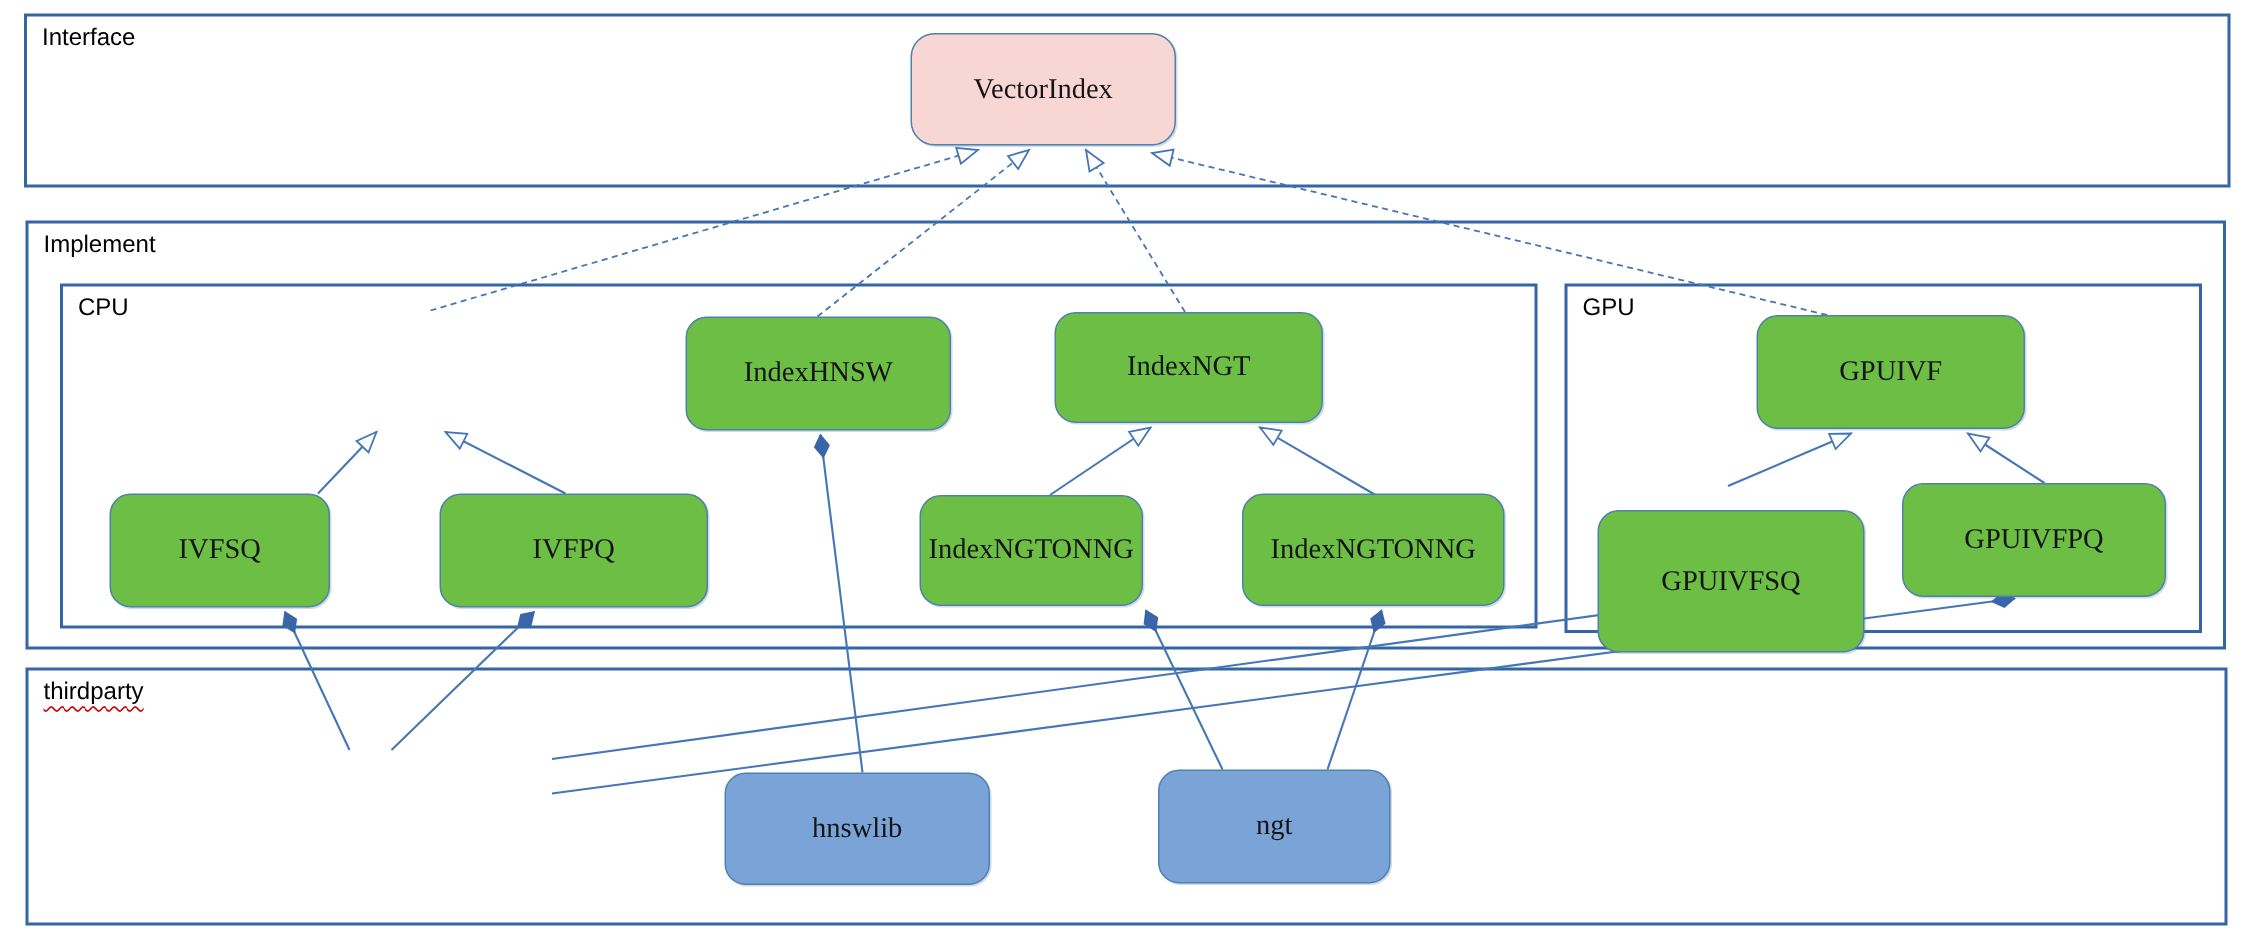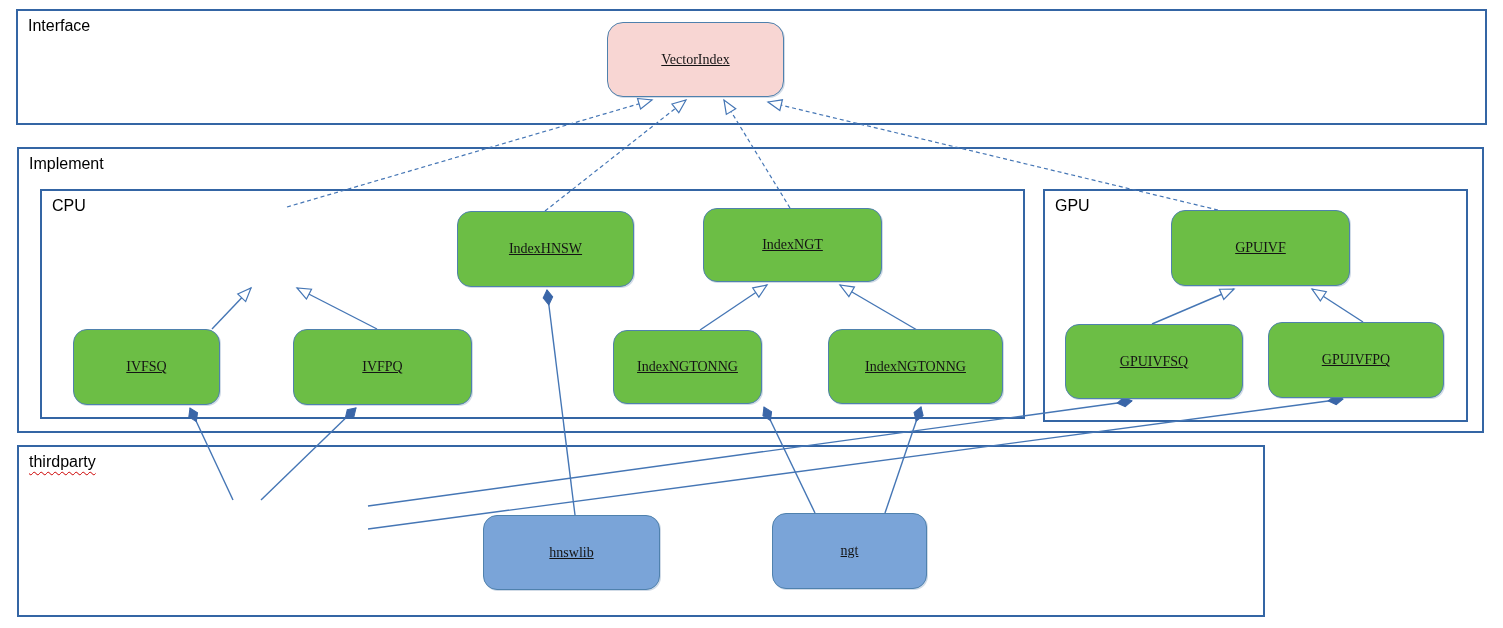--- a/index.html
+++ b/index.html
@@ -22,23 +22,22 @@
   .wavy{
     text-decoration:underline wavy #cc0000;
     text-decoration-thickness:1px;text-underline-offset:4px;
   }
   .edges{position:absolute;left:0;top:0;width:1503px;height:628px;}
   .edge{stroke:var(--line);stroke-width:1.4;fill:none;}
   .edge.dashed{stroke-dasharray:4 3;stroke-width:1.2;}
   .node{
     position:absolute;box-sizing:border-box;border:1.6px solid var(--box-border);
     border-radius:14px;display:flex;align-items:center;justify-content:center;
-    font-family:"Liberation Serif", serif;font-size:14px;color:var(--ink);
+    font-family:"Liberation Serif", serif;font-size:19px;color:var(--ink);
     box-shadow:1px 1px 0 rgba(70,110,160,.25);
-    text-decoration:underline;
   }
   .node.green{background:var(--green);}
   .node.blue{background:var(--blue);}
   .node.pink{background:var(--pink);border-radius:16px;}
 </style>
 </head>
 <body>
 
 <div class="canvas">
 
@@ -51,21 +50,21 @@
   </div>
 
   <div class="container" style="left:40px;top:189px;width:985px;height:230px">
     <span class="sec-label">CPU</span>
   </div>
 
   <div class="container" style="left:1043px;top:189px;width:425px;height:233px">
     <span class="sec-label">GPU</span>
   </div>
 
-  <div class="container" style="left:17px;top:445px;width:1248px;height:172px">
+  <div class="container" style="left:17px;top:445px;width:1468px;height:172px">
     <span class="sec-label wavy">thirdparty</span>
   </div>
 
   <svg class="edges" viewBox="0 0 1503 628" xmlns="http://www.w3.org/2000/svg">
     <defs>
       <marker id="tri" markerUnits="userSpaceOnUse" markerWidth="18" markerHeight="16" refX="15" refY="7" orient="auto">
         <path d="M1.5,1.5 L15,7 L1.5,12.5 Z" fill="#ffffff" stroke="#4576b5" stroke-width="1.2"></path>
       </marker>
       <marker id="dia" markerUnits="userSpaceOnUse" markerWidth="22" markerHeight="14" refX="18" refY="6" orient="auto">
         <path d="M3,6 L10.5,1.2 L18,6 L10.5,10.8 Z" fill="#3a66a8" stroke="#3a66a8"></path>
@@ -112,21 +111,21 @@
   <div class="node green" style="left:613px;top:330px;width:149px;height:74px">
     <span>IndexNGTONNG</span>
   </div>
   <div class="node green" style="left:828px;top:329px;width:175px;height:75px">
     <span>IndexNGTONNG</span>
   </div>
 
   <div class="node green" style="left:1171px;top:210px;width:179px;height:76px">
     <span>GPUIVF</span>
   </div>
-  <div class="node green" style="left:1065px;top:324px;width:178px;height:75px">
+  <div class="node green" style="left:1065px;top:340px;width:178px;height:95px">
     <span>GPUIVFSQ</span>
   </div>
   <div class="node green" style="left:1268px;top:322px;width:176px;height:76px">
     <span>GPUIVFPQ</span>
   </div>
 
   <div class="node blue" style="left:483px;top:515px;width:177px;height:75px">
     <span>hnswlib</span>
   </div>
   <div class="node blue" style="left:772px;top:513px;width:155px;height:76px">

